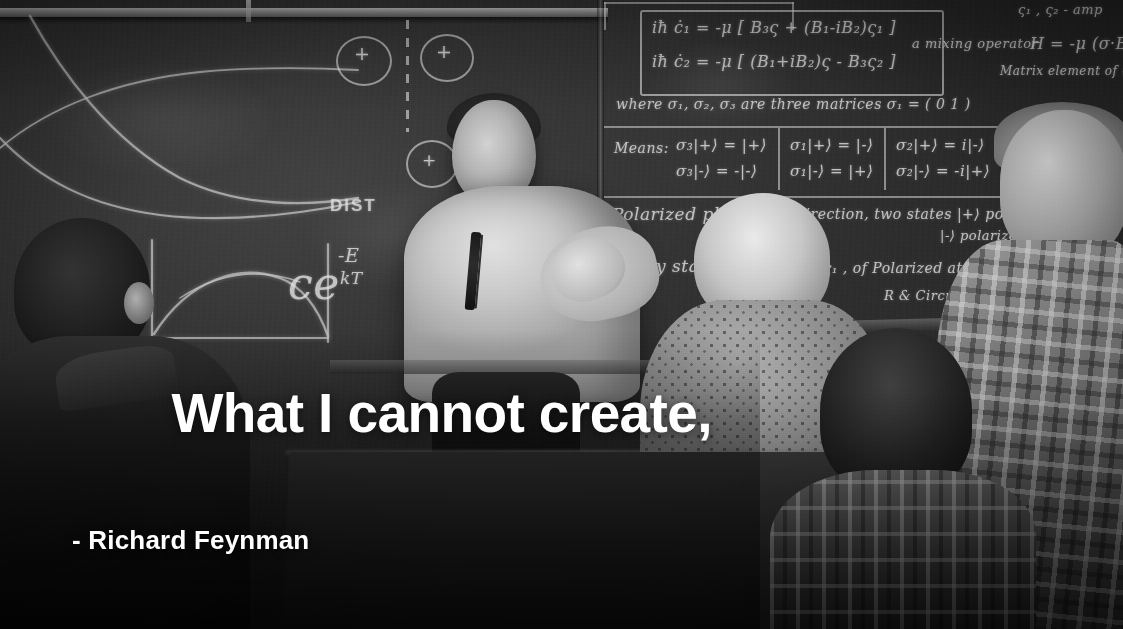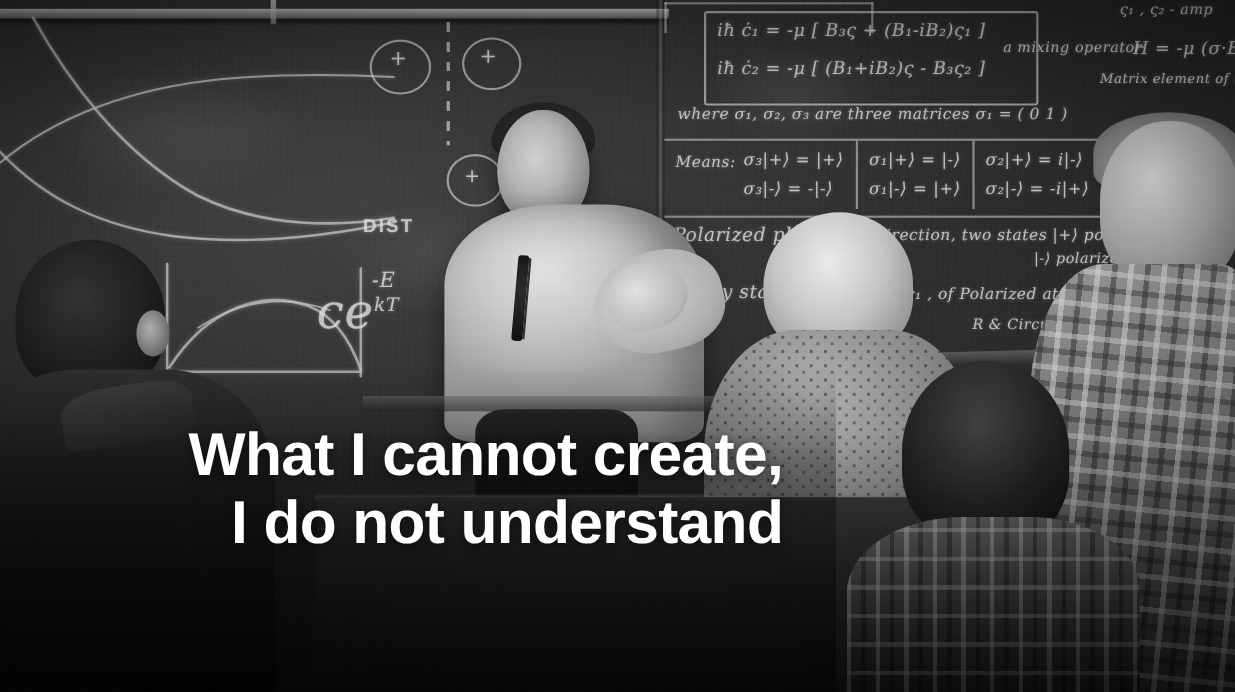--- a/index.html
+++ b/index.html
@@ -498,16 +498,16 @@
     <div class="person" id="fg-left-body"></div>
     <div class="person" id="fg-left-collar"></div>
 
     <div class="scrim"></div>
     <div class="grain"></div>
     <div class="vignette"></div>
   </div>
 
   <div id="quote-block">
     <div class="quote-line">What I cannot create,</div>
-    <div class="quote-line">I do not understand</div>
   </div>
+  <div id="attribution">- Richard Feynman</div>
 
 </div>
 
 </body></html>

